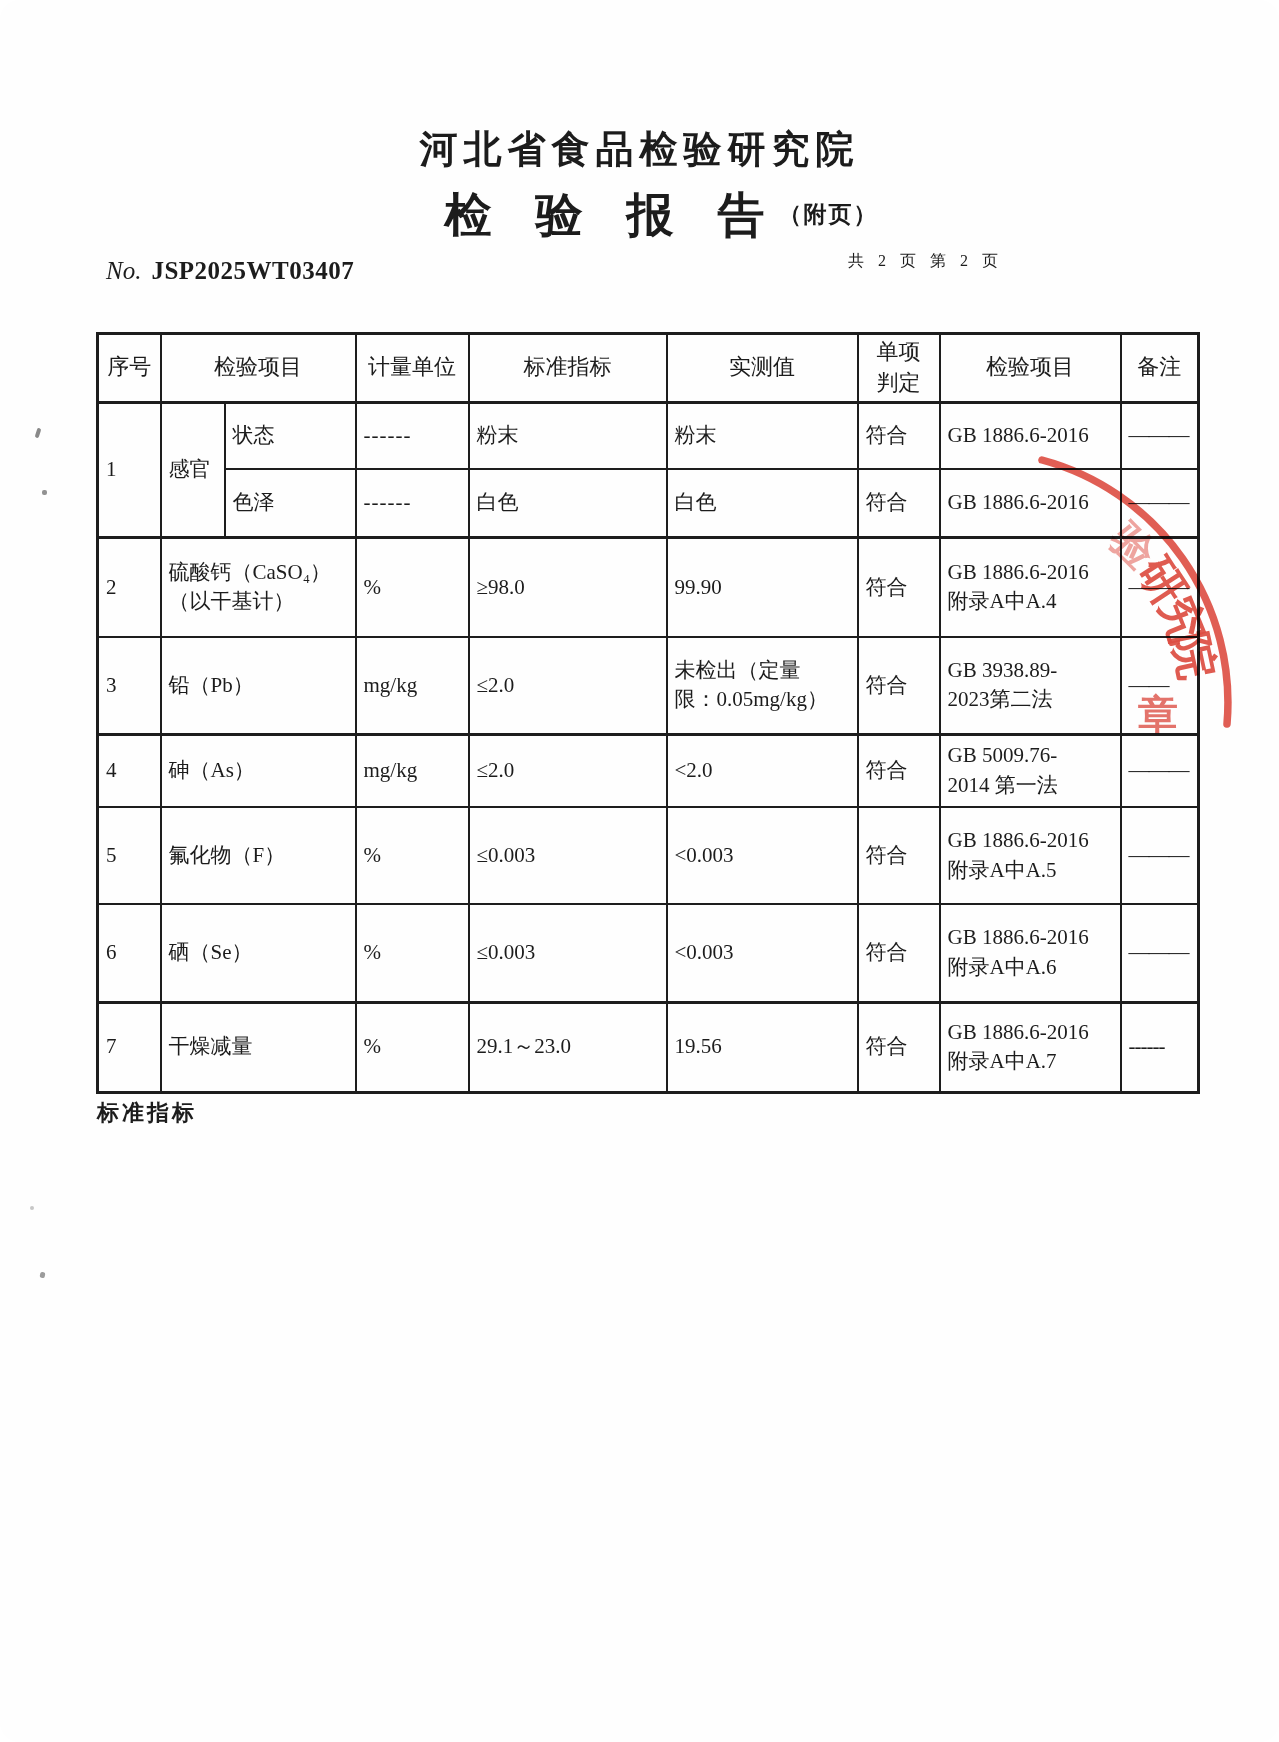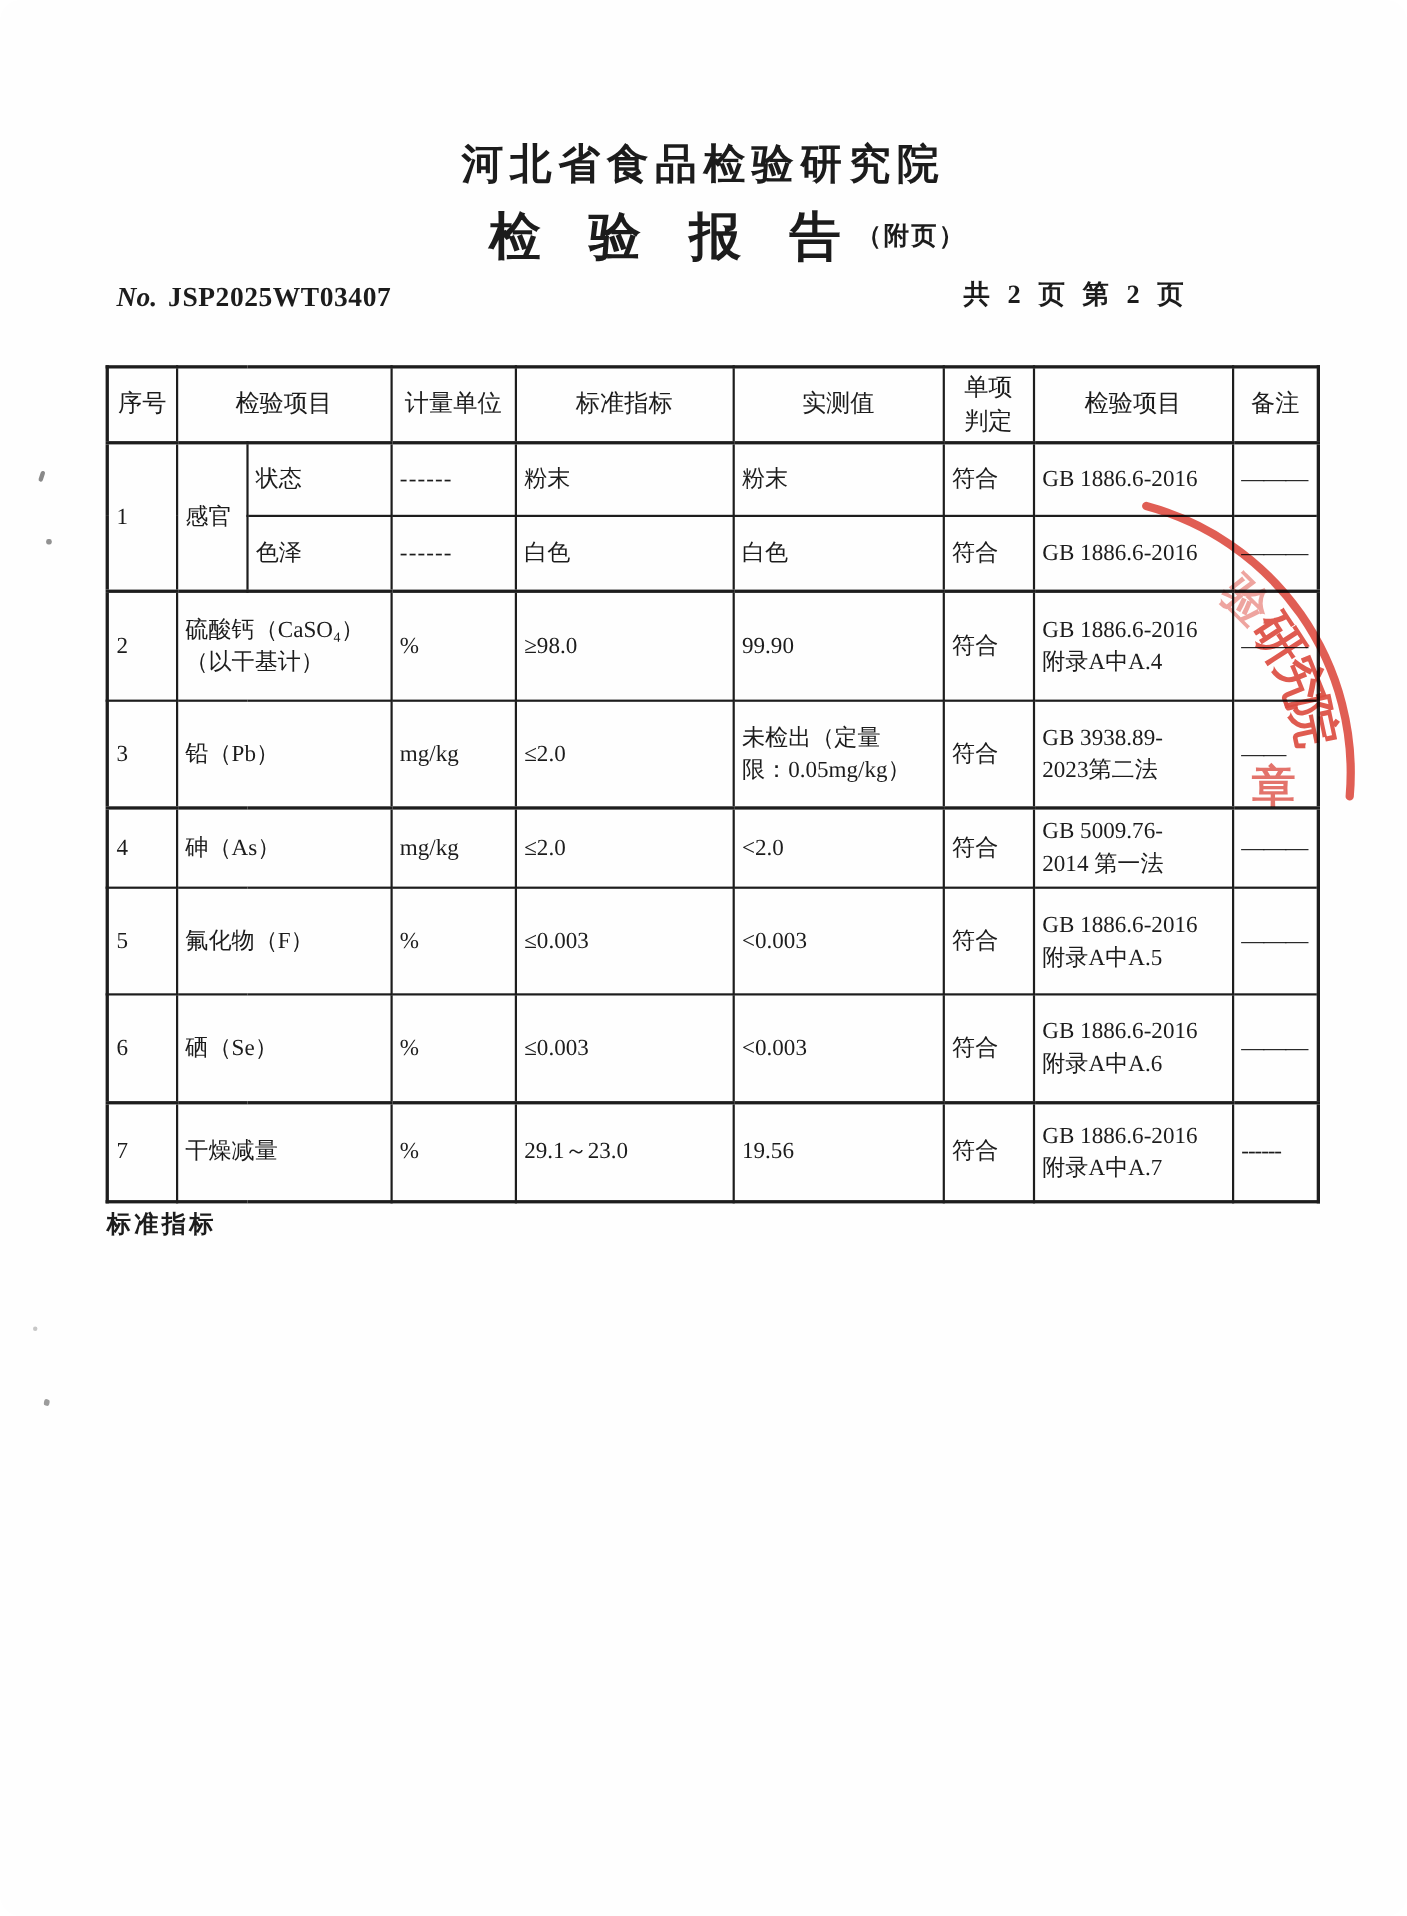--- a/index.html
+++ b/index.html
@@ -20,24 +20,24 @@
   }
   .report-title{
     font-size:47px;font-weight:bold;letter-spacing:44px;margin-left:44px;
   }
   .report-title-suffix{
     font-size:23px;font-weight:bold;letter-spacing:2px;vertical-align:9px;margin-left:-30px;
   }
   .report-no{
     position:absolute;top:257px;left:106px;font-size:25px;white-space:nowrap;
   }
-  .report-no .no-label{font-style:italic;font-weight:bold;margin-right:10px;}
+  .report-no .no-label{font-style:italic;font-weight:normal;margin-right:10px;}
   .report-no .no-value{font-weight:700;letter-spacing:0.5px;}
   .page-info{
-    position:absolute;top:251px;left:876px;font-size:24px;font-weight:700;letter-spacing:5px;white-space:nowrap;
+    position:absolute;top:251px;left:848px;font-size:16px;font-weight:400;letter-spacing:5px;white-space:nowrap;
   }
 
   
   table.report{
     position:absolute;left:96px;top:332px;border-collapse:collapse;table-layout:fixed;
     border:3px solid #1d1d1d;
   }
   table.report th,table.report td{
     border:2px solid #1d1d1d;font-size:21px;padding:2px 7px;vertical-align:middle;
     white-space:pre-line;line-height:1.4;font-weight:normal;text-align:left;

